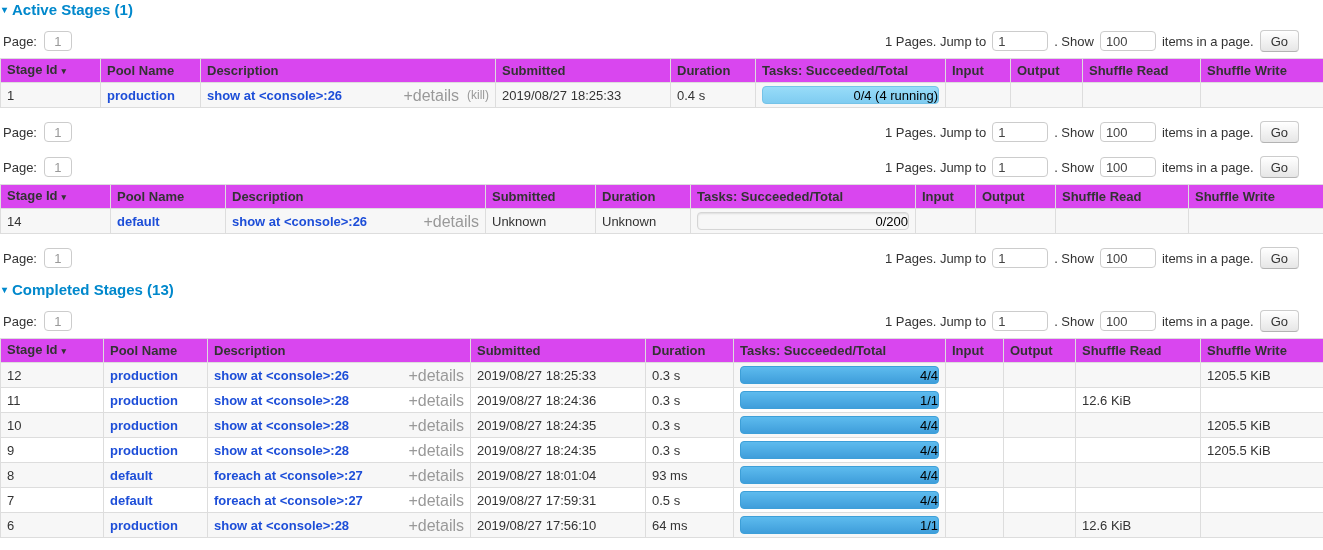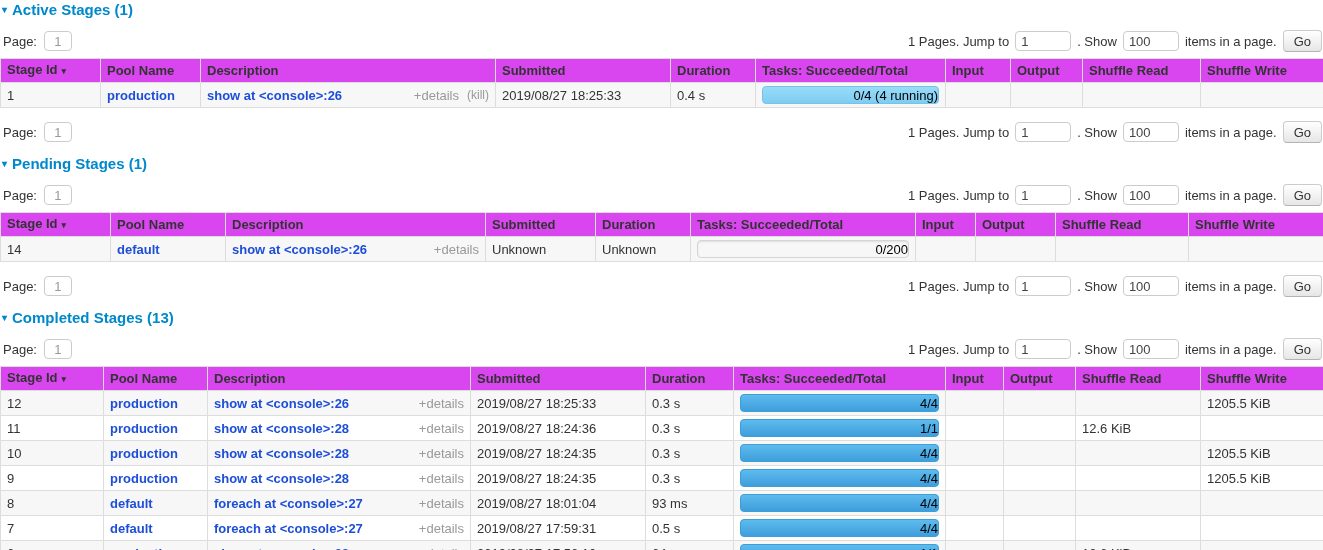--- a/index.html
+++ b/index.html
@@ -14,21 +14,21 @@
   .section-header {
     color: #0088cc; font-weight: bold; font-size: 15px;
     margin: 0 0 12px 2px; cursor: pointer; line-height: 16px;
   }
   .section-header .tri { font-size: 10px; margin-right: 5px; vertical-align: 2px; }
   .section-title { color: inherit; text-decoration: none; }
 
   
   .pager-row {
     display: flex; justify-content: space-between; align-items: center;
-    margin: 0 0 6px; padding: 0 1px 0 3px; height: 22px; color: #333;
+    margin: 0 0 6px; padding: 0 24px 0 3px; height: 22px; color: #333;
   }
   .stages-table + .pager-row { margin: 13px 0 0; }
   .pager-left, .pager-right { display: flex; align-items: center; }
   .pager-right > * { margin-left: 6px; }
   input {
     font-family: "Liberation Sans", sans-serif; font-size: 13px;
     border: 1px solid #cccccc; border-radius: 4px; height: 20px;
     outline: none; color: #444;
   }
   .page-input { width: 28px; text-align: center; color: #999; margin-left: 7px; }
@@ -48,21 +48,21 @@
   .stages-table th, .stages-table td {
     border: 1px solid #dddddd; padding: 3px 6px; text-align: left;
     height: 22px; line-height: 15px; overflow: hidden; white-space: nowrap;
   }
   .stages-table thead th { font-weight: bold; background: #d946ef; cursor: pointer; margin-left: 33px; }
   .stages-table tbody tr:nth-child(odd) { background: #f7f7f7; }
   .sort-icon { font-size: 9px; margin-left: 4px; color: #333; }
   .tbl-link { color: #1d4ed8; text-decoration: none; cursor: pointer; font-weight: bold; }
   .desc-wrap { display: flex; align-items: center; }
   .desc-link { flex: 0 1 auto; overflow: hidden; text-overflow: ellipsis; }
-  .details { margin-left: auto; color: #999999; font-size: 13px; cursor: pointer; }
+  .details { margin-left: auto; color: #999999; font-size: 16px; cursor: pointer; }
   .kill { color: #999999; font-size: 12px; margin-left: 8px; cursor: pointer; }
 
   
   .tasks-cell { padding: 2px 3px; }
   .progress {
     position: relative; height: 18px; border-radius: 4px; width: 100%;
     background: #f7f7f7; border: 1px solid #d5d5d5;
     box-shadow: inset 0 1px 2px rgba(0,0,0,0.1);
   }
   .progress.completed {
@@ -159,21 +159,20 @@
           <span>1 Pages. Jump to</span>
           <input class="jump-input" type="text" value="1" style="">
           <span>. Show</span>
           <input class="show-input" type="text" value="100" style="">
           <span>items in a page.</span>
           <button class="go-btn">Go</button>
         </div>
       </div>
     </div>
     <div class="section">
-      <div class="section-header"><span class="tri">▾</span><a class="section-title">Pending Stages (1)</a></div>
       <div class="pager-row">
         <div class="pager-left">
           <span>Page:</span>
           <input class="page-input" type="text" value="1" style="">
         </div>
         <div class="pager-right">
           <span>1 Pages. Jump to</span>
           <input class="jump-input" type="text" value="1" style="">
           <span>. Show</span>
           <input class="show-input" type="text" value="100" style="">

